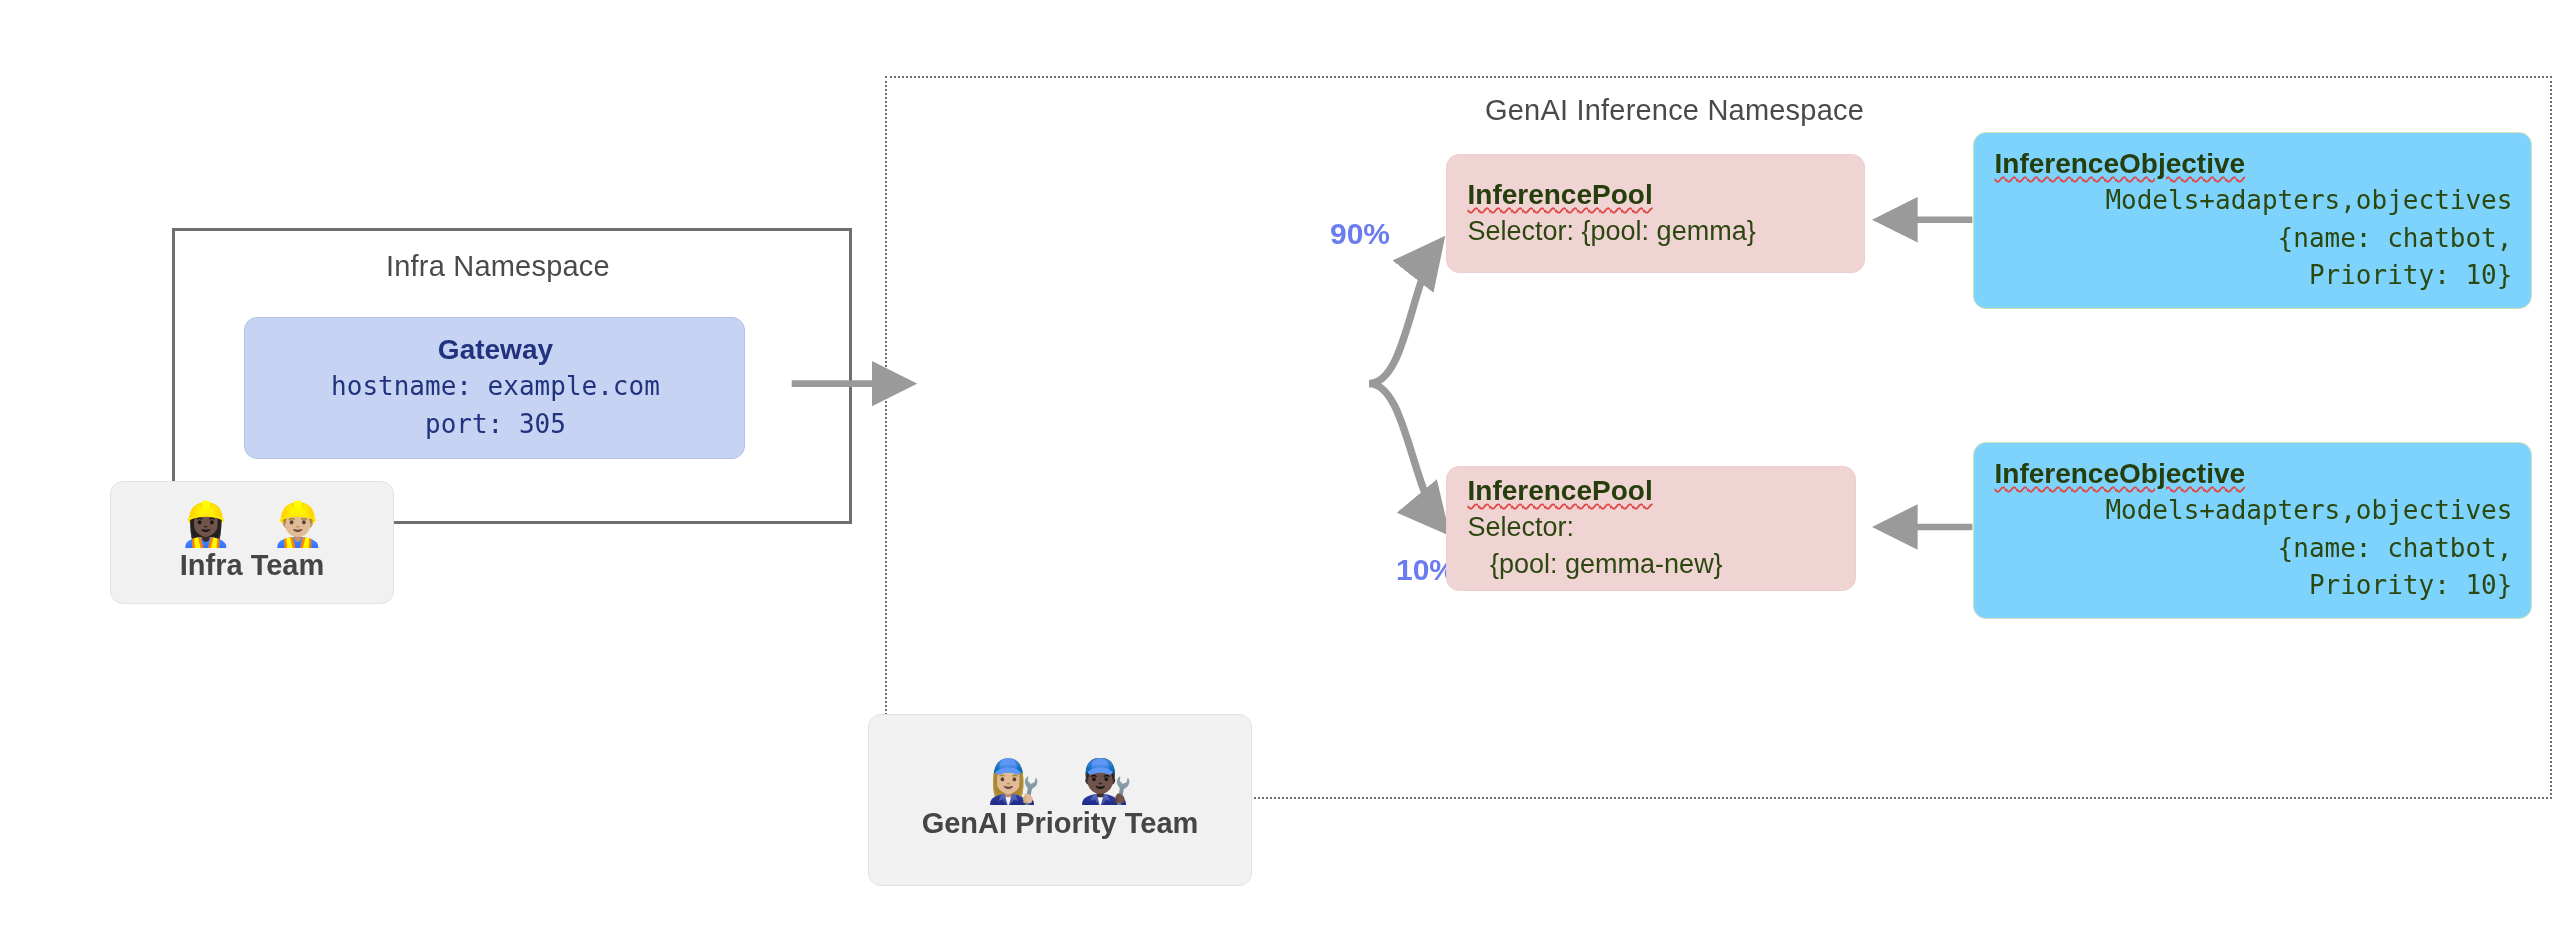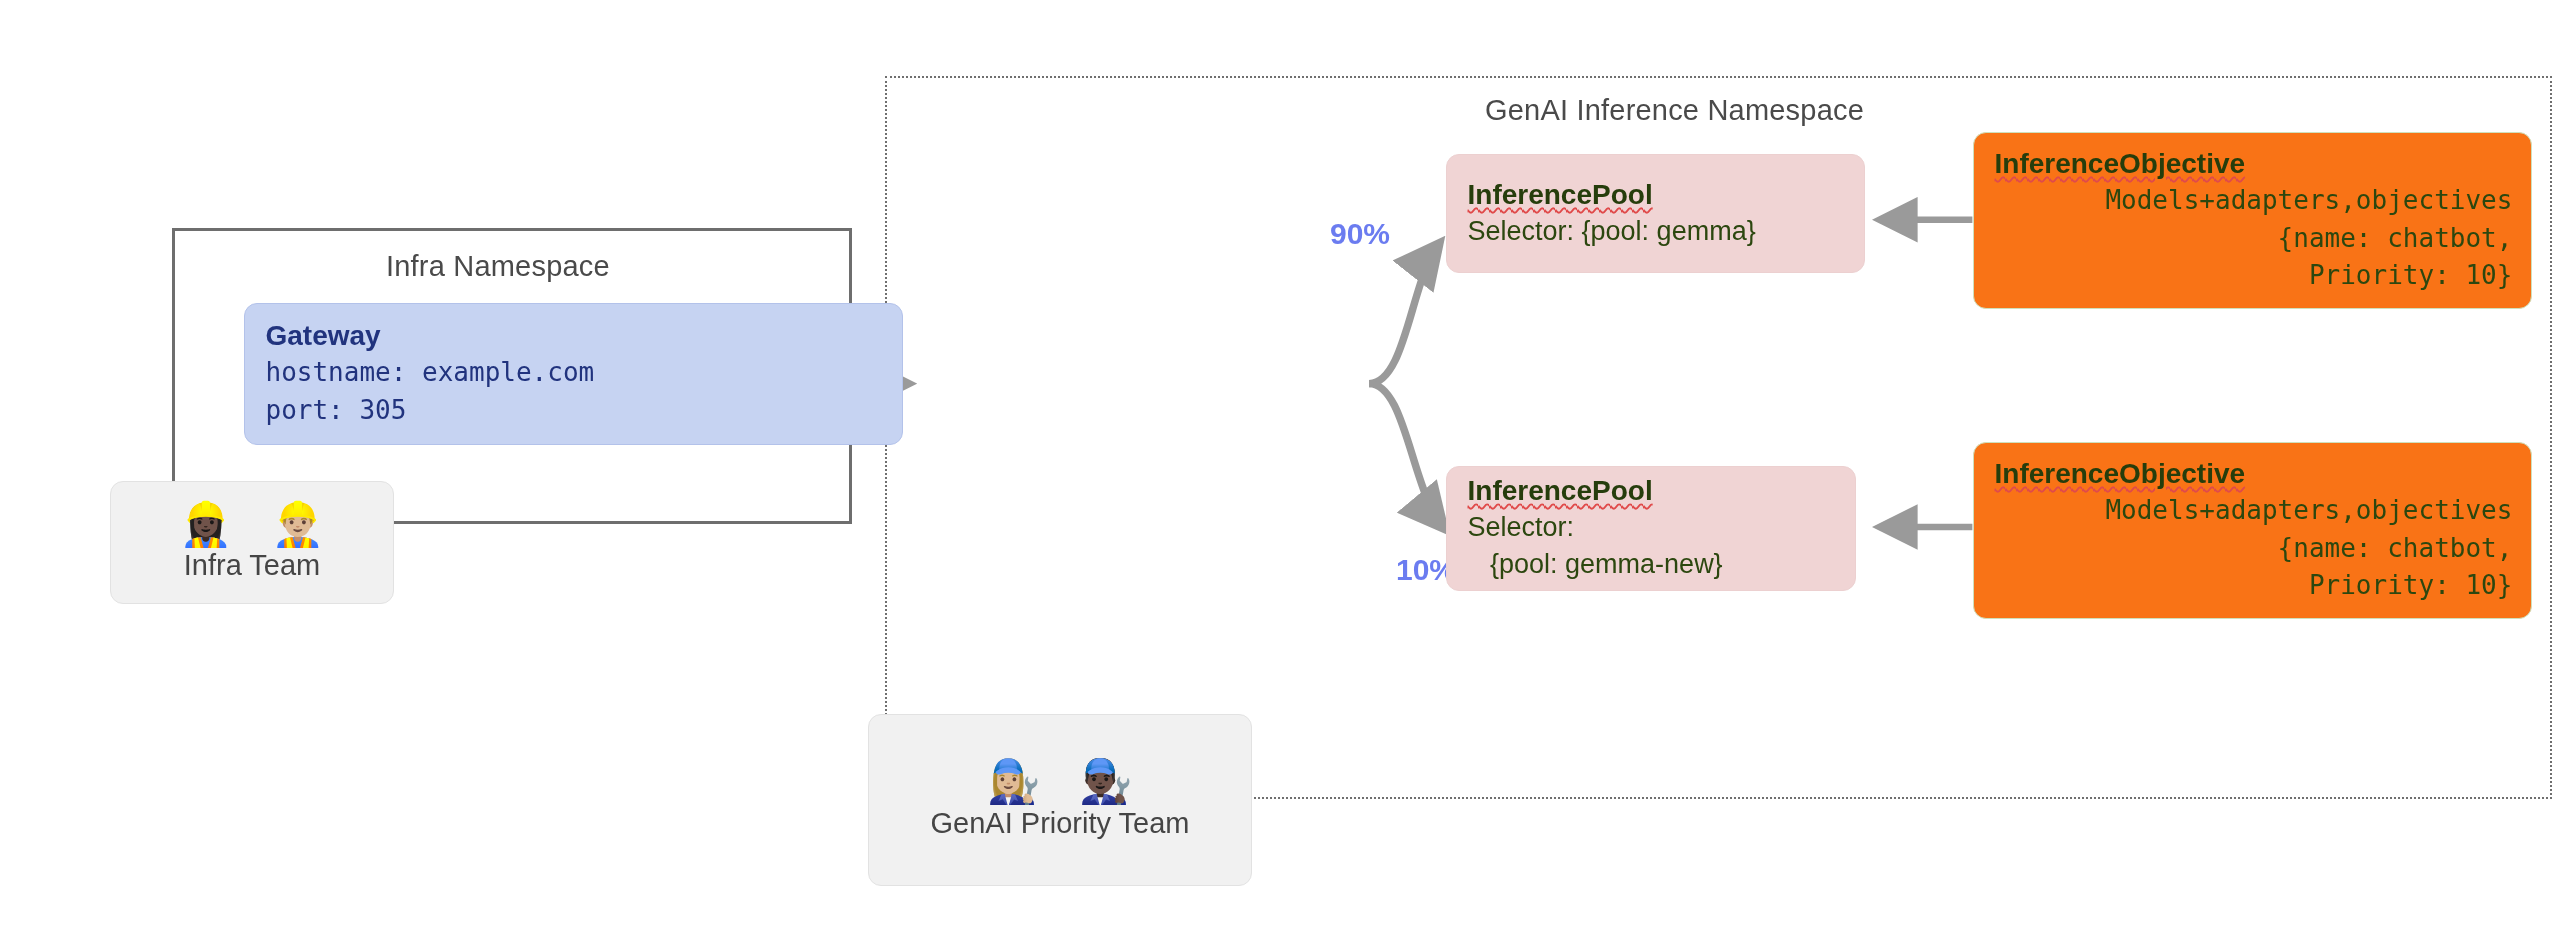--- a/index.html
+++ b/index.html
@@ -95,21 +95,21 @@
   
   .pool {
     background: #f0d4d4;
     border: 1.9px solid #ecd0d0;
   }
   .pool .title { color: #263d0c; }
   .pool .line-sans { color: #2c470f; }
 
   
   .objective {
-    background: #f97316;
+    background: #7dd3fc;
     border: 1.9px solid #cfe0bb;
   }
   .objective .title { color: #263d0c; }
   .objective .line  { color: #2c470f; text-align: right; }
 
   
   .team {
     box-sizing: border-box;
     background: #f1f1f1;
     border: 0.9px solid #e2e2e2;
@@ -123,21 +123,21 @@
     font-size: 43px;
     line-height: 1;
     letter-spacing: 13px;
     padding-left: 13px;
     margin-bottom: 3.7px;
     white-space: nowrap;
   }
   .team .team-label {
     font-size: 29px;
     color: #454545;
-    font-weight: 400;
+    font-weight: 700;
     white-space: nowrap;
   }
 
   
   .pct {
     font-size: 30px;
     font-weight: bold;
     color: #6b7cf0;
     white-space: nowrap;
   }
@@ -175,21 +175,21 @@
 
     <path d="M1470,412 C1510,412 1515,300 1545,262" fill="none" stroke="#9a9a9a" stroke-width="8" marker-end="url(#ah)"></path>
 
     <path d="M1470,412 C1510,412 1515,525 1550,567" fill="none" stroke="#9a9a9a" stroke-width="8" marker-end="url(#ah)"></path>
 
     <line x1="2118" y1="236" x2="2020" y2="236" stroke="#9a9a9a" stroke-width="7" marker-end="url(#ah)"></line>
 
     <line x1="2118" y1="566" x2="2020" y2="566" stroke="#9a9a9a" stroke-width="7" marker-end="url(#ah)"></line>
   </svg>
 
-  <div class="abs node gateway" style="left:244px; top:303px; width:659px; height:142px;">
+  <div class="abs node gateway" style="left:244px; top:317px; width:501px; height:142px;align-items:center;">
     <div class="title">Gateway</div>
     <div class="line">hostname: example.com</div>
     <div class="line">port: 305</div>
   </div>
 
 
   <div class="abs pct" style="left:1330px; top:217px;">90%</div>
   <div class="abs pct" style="left:1349px; top:553px;margin-left:47px;">10%</div>
 
   <div class="abs node pool" style="left:1446px; top:154px; width:419px; height:119px;">

